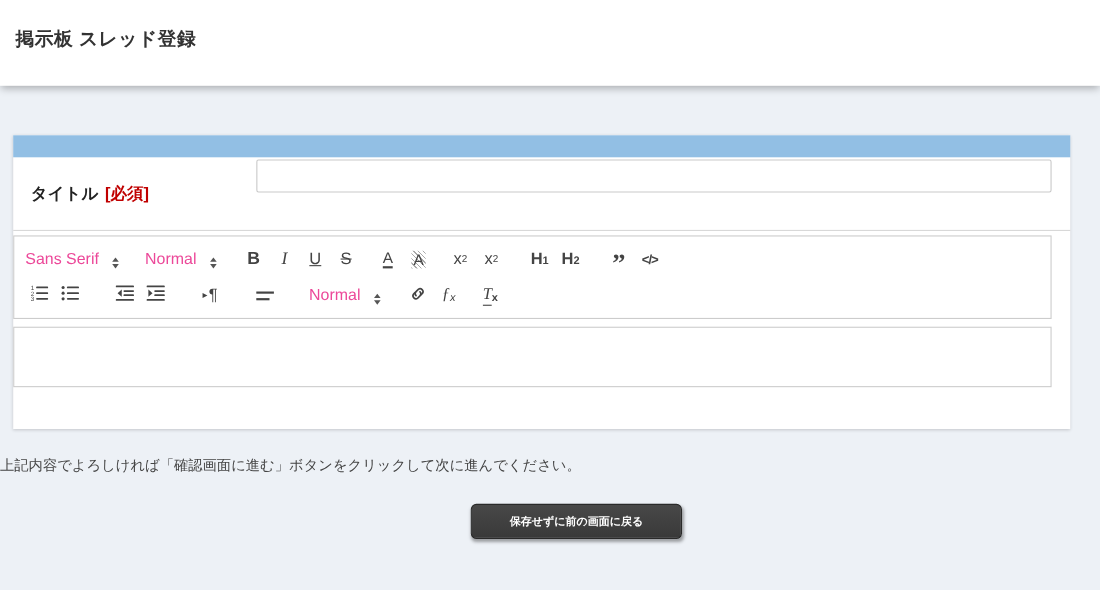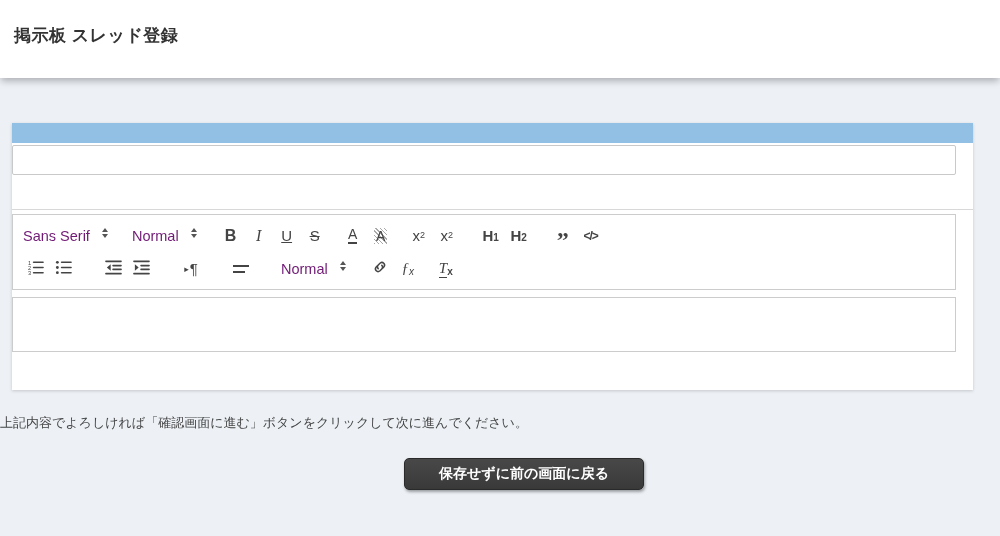--- a/index.html
+++ b/index.html
@@ -73,21 +73,21 @@
   .tb {
     min-width: 24px; height: 24px;
     padding: 0 3px;
     background: none; border: none;
     display: inline-flex; align-items: center; justify-content: center;
     color: #444; font-size: 15px; cursor: pointer;
     font-family: "Liberation Sans", "DejaVu Sans", sans-serif;
   }
   .gap { margin-left: 14px; }
   .sgap { margin-left: 4px; }
-  .picker { display: inline-flex; align-items: flex-start; color: #701a75; font-size: 14.5px; cursor: pointer; }
+  .picker { display: inline-flex; align-items: flex-end; color: #ec4899; font-size: 14.5px; cursor: pointer; }
   .picker .arrows { display: inline-flex; flex-direction: column; margin-left: 12px; row-gap: 2px; }
   .picker .up { width: 0; height: 0; border-left: 3.5px solid transparent; border-right: 3.5px solid transparent; border-bottom: 4.5px solid #555; }
   .picker .dn { width: 0; height: 0; border-left: 3.5px solid transparent; border-right: 3.5px solid transparent; border-top: 4.5px solid #555; }
   .glyph-b { font-weight: bold; font-size: 16px; }
   .glyph-i { font-family: "Liberation Serif", "DejaVu Serif", serif; font-style: italic; font-size: 16px; }
   .glyph-u { text-decoration: underline; font-size: 15px; }
   .glyph-s { text-decoration: line-through; font-size: 15px; }
   .a-color { border-bottom: 2px solid #444; line-height: 1; padding-bottom: 1px; font-size: 14px; }
   .a-bg {
     font-size: 14px; line-height: 1; padding: 1px 2px;
@@ -123,21 +123,21 @@
   .instruction {
     margin-top: 24px;
     text-align: left;
     font-size: 13px;
     color: #444;
   }
   .button-row { display: flex; justify-content: center; column-gap: 30px; margin-top: 26px; }
   .action {
     background: linear-gradient(#484848, #393939);
     color: #ffffff;
-    font-size: 14px;
+    font-size: 10px;
     font-weight: bold;
     border: 1px solid #2a2a2a;
     border-radius: 5px;
     height: 32px;
     padding: 0 34px;
     box-shadow: 1px 2px 3px rgba(0,0,0,0.35);
     cursor: pointer;
     font-family: "Liberation Sans", "DejaVu Sans", sans-serif;
     margin-left: 48px;
   }
@@ -146,20 +146,24 @@
 <body style="background: rgb(237, 241, 246);">
 
 <div class="top-header">
   <h1 class="page-title">掲示板 スレッド登録</h1>
 </div>
 
 <div class="panel">
   <div class="accent-bar" style="background: rgb(146, 191, 228);"></div>
 
   <div class="form-row row-title">
+    <div class="label-cell">
+      <span class="lbl">タイトル</span>
+      <span class="req">[必須]</span>
+    </div>
     <div class="content-cell">
       <input type="text" class="title-input" value="" style="">
     </div>
   </div>
 
   <div class="form-row row-desc">
     <div class="content-cell">
 
       <div class="editor">
         <div class="toolbar">

